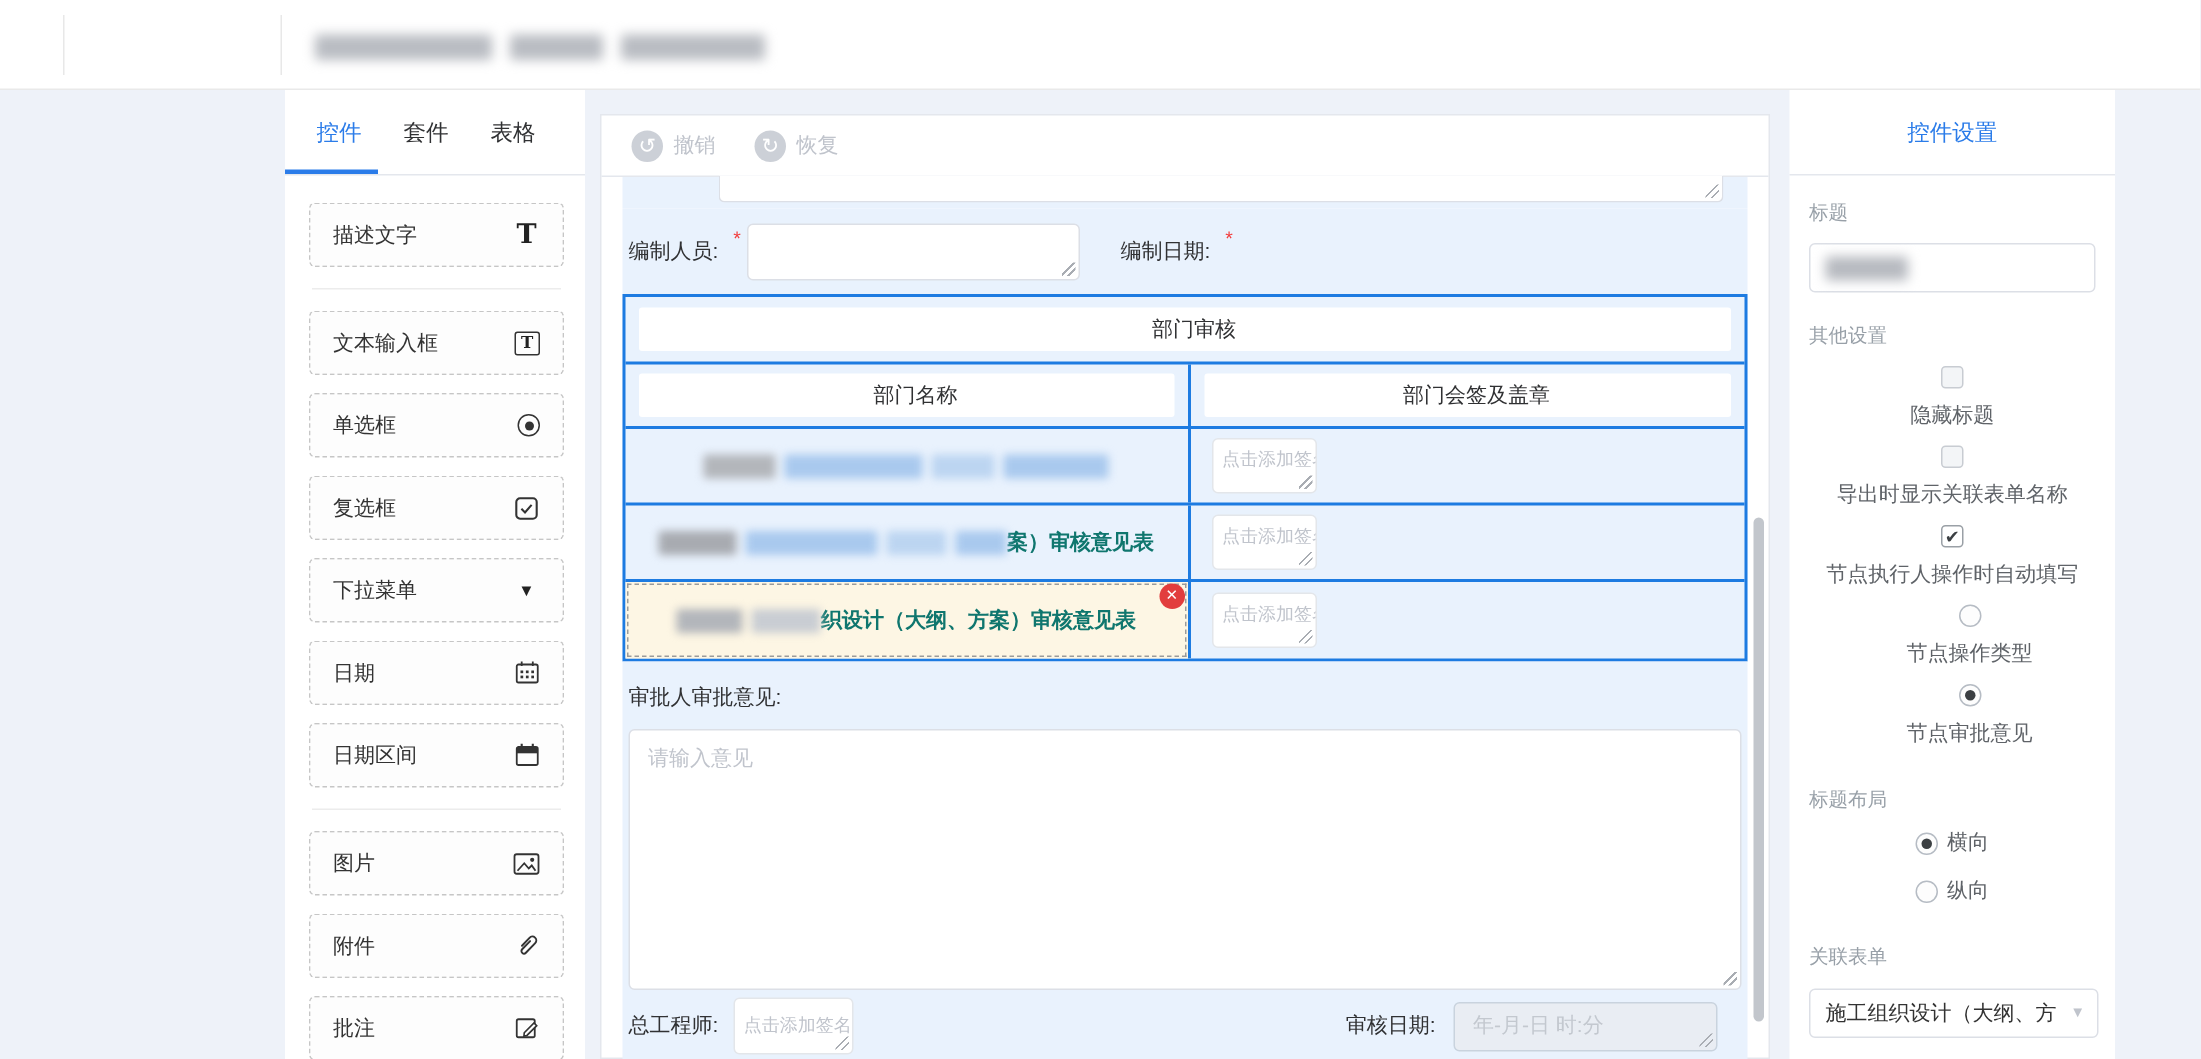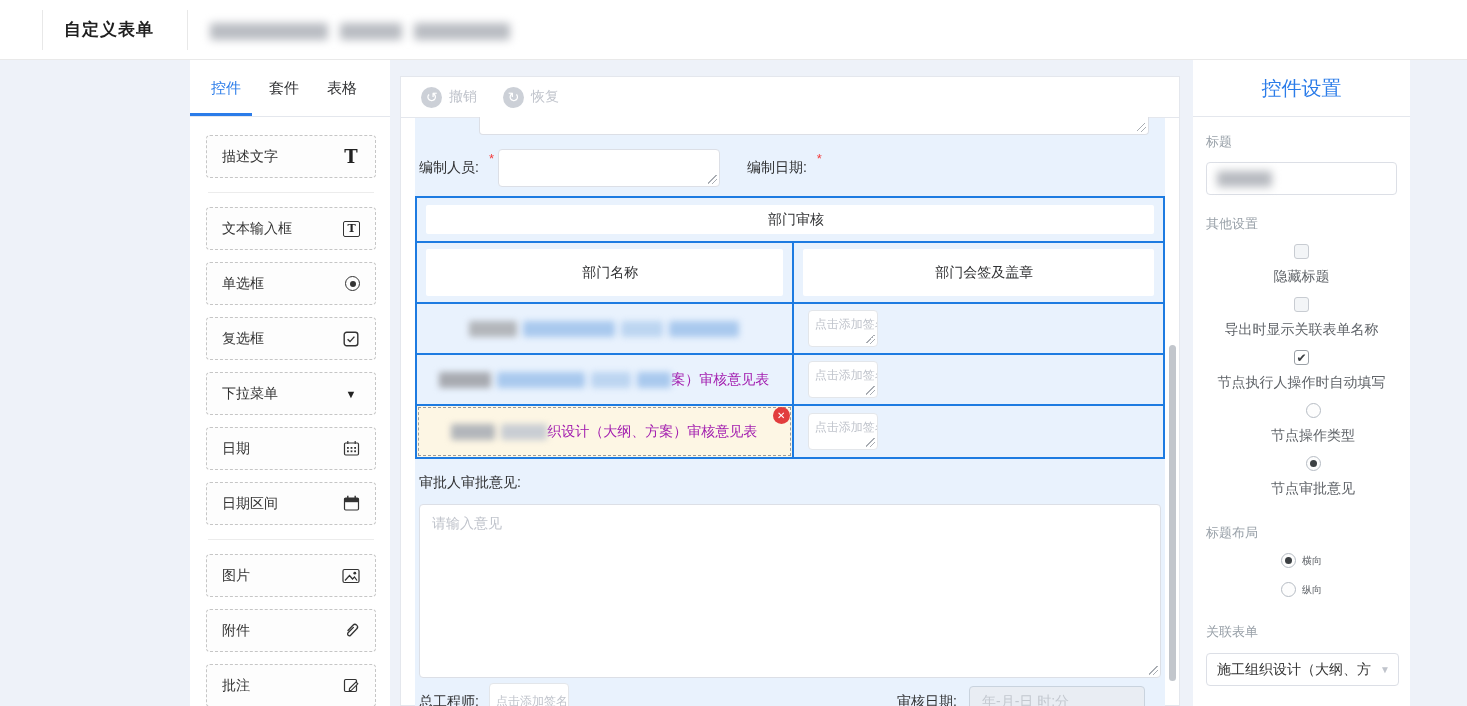--- a/index.html
+++ b/index.html
@@ -44,71 +44,70 @@
   .ta-partial { position:absolute; left:64px; right:16px; top:-1px; bottom:4px; background:#fff; border:1px solid #dcdfe6; border-top:none; border-radius:0 0 4px 4px; }
   .row-fields { height:57px; background:#e9f2fd; display:flex; align-items:center; padding:0 4px; font-size:14px; color:#303133; }
   .req { color:#f23c3c; font-size:13px; position:relative; top:-9px; margin:0 4px 0 10px; }
   .ta-small { position:relative; width:222px; height:38px; background:#fff; border:1px solid #dcdfe6; border-radius:4px; }
   .inp-date { position:relative; width:204px; height:33px; background:#fff; border:1px solid #ccd9ea; border-radius:4px; display:flex; align-items:center; padding-left:12px; color:#c0c4cc; font-size:14px; }
   .lbl2 { margin-left:27px; }
 
   .btable { border:2px solid #1d7be1; background:#e9f2fd; font-size:14px; color:#303133; }
   .white-bar { background:#fff; height:100%; display:flex; align-items:center; justify-content:center; border-radius:2px;padding-left:12px; }
   .t-head { height:45px; border-bottom:2px solid #1d7be1; padding:7px 9px; }
-  .t-cols { display:flex; height:61px; border-bottom:2px solid #1d7be1;justify-content:flex-end; }
+  .t-cols { display:flex; height:43px; border-bottom:2px solid #1d7be1;justify-content:flex-end; }
   .t-c { padding:6px 9px; }
   .t-c1 { width:50.5%; border-right:2px solid #1d7be1; }
   .t-c2 { flex:1; }
   .t-row { display:flex; height:51px; border-bottom:2px solid #1d7be1; }
   .t-row:last-child { border-bottom:none; }
   .cell-name { width:50.5%; border-right:2px solid #1d7be1; display:flex; align-items:center; justify-content:center; position:relative; }
   .cell-sign { flex:1; display:flex; align-items:center; padding-left:14px; }
   .sign-box { position:relative; width:70px; height:37px; background:#fff; border:1px solid #e3e6ea; border-radius:4px; font-size:12px; color:#c0c4cc; padding:5px 0 0 6px; white-space:nowrap; overflow:hidden; }
   .rb { display:flex; gap:6px; filter:blur(3px); align-items:center; }
   .rb span { height:16px; border-radius:2px; display:inline-block; }
-  .link-txt { color:#a21caf; }
+  .link-txt { color:#0f766e;font-weight:bold; }
   .cell-name.selected { background:#fdf6e4; }
   .dash-outline { position:absolute; inset:1px; border:1px dashed #9b9b9b; pointer-events:none; }
   .del-badge { position:absolute; top:1px; right:2px; width:17px; height:17px; border-radius:50%; background:#e23d3d; color:#fff; font-size:10px; display:flex; align-items:center; justify-content:center; cursor:pointer; z-index:2; }
   .row-opinion { background:#e9f2fd; padding:15px 4px 0; font-size:14px; color:#303133; }
   .ta-big { position:relative; margin-top:12px; height:174px; background:#fff; border:1px solid #dcdfe6; border-radius:4px; padding:10px 12px; color:#c0c4cc; font-size:14px; }
   .row-bottom { height:48px; background:#e9f2fd; display:flex; align-items:center; padding:0 20px 0 4px; font-size:14px; color:#303133; }
   .sign-box2 { position:relative; width:80px; height:38px; background:#fff; border:1px solid #e3e6ea; border-radius:4px; font-size:12px; color:#c0c4cc; padding:9px 0 0 6px; margin-left:10px; white-space:nowrap; }
   .inp-datetime { position:relative; width:176px; height:33px; background:#e9edf3; border:1px solid #c9d3de; border-radius:4px; display:flex; align-items:center; padding-left:12px; color:#c3c8cf; font-size:14px; margin-left:12px; }
   .cv-scrollbar { position:absolute; right:3px; top:268px; width:7px; height:336px; border-radius:4px; background:#c2c6cc; }
 
   
   .set-panel { position:absolute; left:1193px; top:60px; width:217px; bottom:0; background:#fff; }
-  .rp-head { height:57px; border-bottom:1px solid #e4e7ed; display:flex; align-items:center; justify-content:center; color:#2b7ce9; font-size:20px; }
+  .rp-head { height:57px; border-bottom:1px solid #e4e7ed; display:flex; align-items:center; justify-content:center; color:#2b7ce9; font-size:15px; }
   .rp-body { padding:16px 13px 0; }
   .sec-lbl { color:#98a0a8; font-size:13px; }
   .title-input { height:33px; border:1px solid #dcdfe6; border-radius:4px; display:flex; align-items:center; padding-left:10px; margin-top:11px; }
   .title-input span { width:55px; height:16px; background:#b7bac0; border-radius:2px; filter:blur(4px); }
   .chk-row { display:flex; align-items:center; gap:9px; margin-top:11px; color:#5f6368; font-size:14px;flex-direction:column; }
   .chk { width:15px; height:15px; border:1px solid #c8ccd2; border-radius:3px; background:#f3f5f7; flex:none; display:flex; align-items:center; justify-content:center; }
   .chk.checked { background:#fff; border-color:#9aa0a6; color:#3c4043; font-size:12px; }
   .rad { width:15px; height:15px; border:1px solid #b6bcc4; border-radius:50%; background:#fdfdfd; flex:none; display:flex; align-items:center; justify-content:center; }
   .rad.sel::after { content:""; width:7px; height:7px; border-radius:50%; background:#3c4043; }
   .indent { margin-left:23px;justify-content:flex-end; }
-  .radio-inline { display:flex; align-items:center; gap:6px; color:#5f6368; font-size:10px; }
+  .radio-inline { display:flex; align-items:center; gap:6px; color:#5f6368; font-size:14px; }
   .select { width:193px; height:33px; border:1px solid #dcdfe6; border-radius:4px; display:flex; align-items:center; padding:0 8px 0 10px; margin-top:12px; font-size:14px; color:#333; }
   .select .val { white-space:nowrap; overflow:hidden; }
   .select .caret { margin-left:auto; color:#c0c4cc; font-size:10px; }
   .mt18 { margin-top:20px; } .mt24 { margin-top:26px; }
   svg { display:block; }
 </style>
 </head>
 <body>
 
 <div class="stage">
 
   <div class="header">
     <div class="hdr-line" style="left:42px"></div>
     <div class="hdr-line" style="left:187px"></div>
-    <div class="app-title">自定义表单</div>
     <div class="doc-blur">
       <span style="width:118px"></span>
       <span style="width:62px"></span>
       <span style="width:96px"></span>
     </div>
   </div>
 
   <div class="ctl-panel">
     <div class="tabs">
       <div class="tab active">控件</div>

